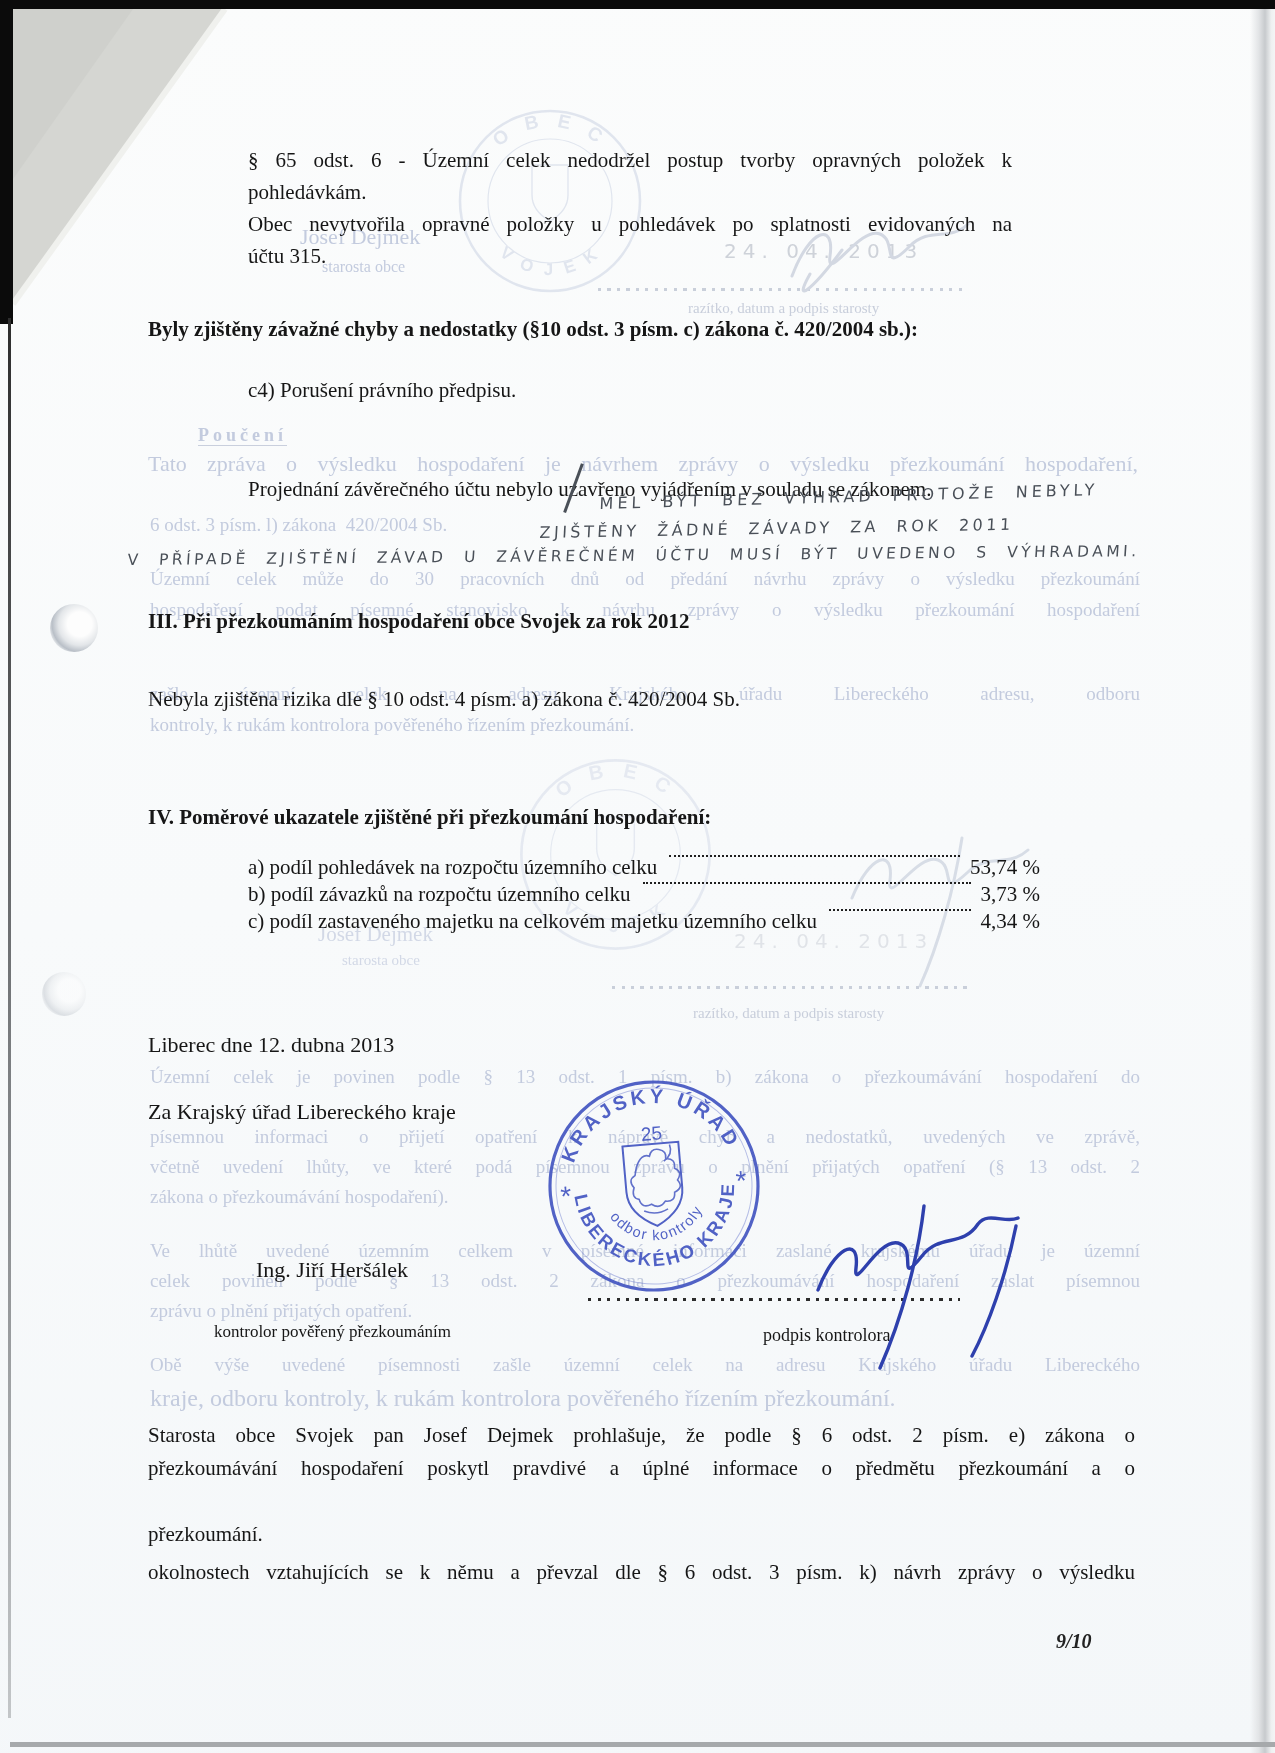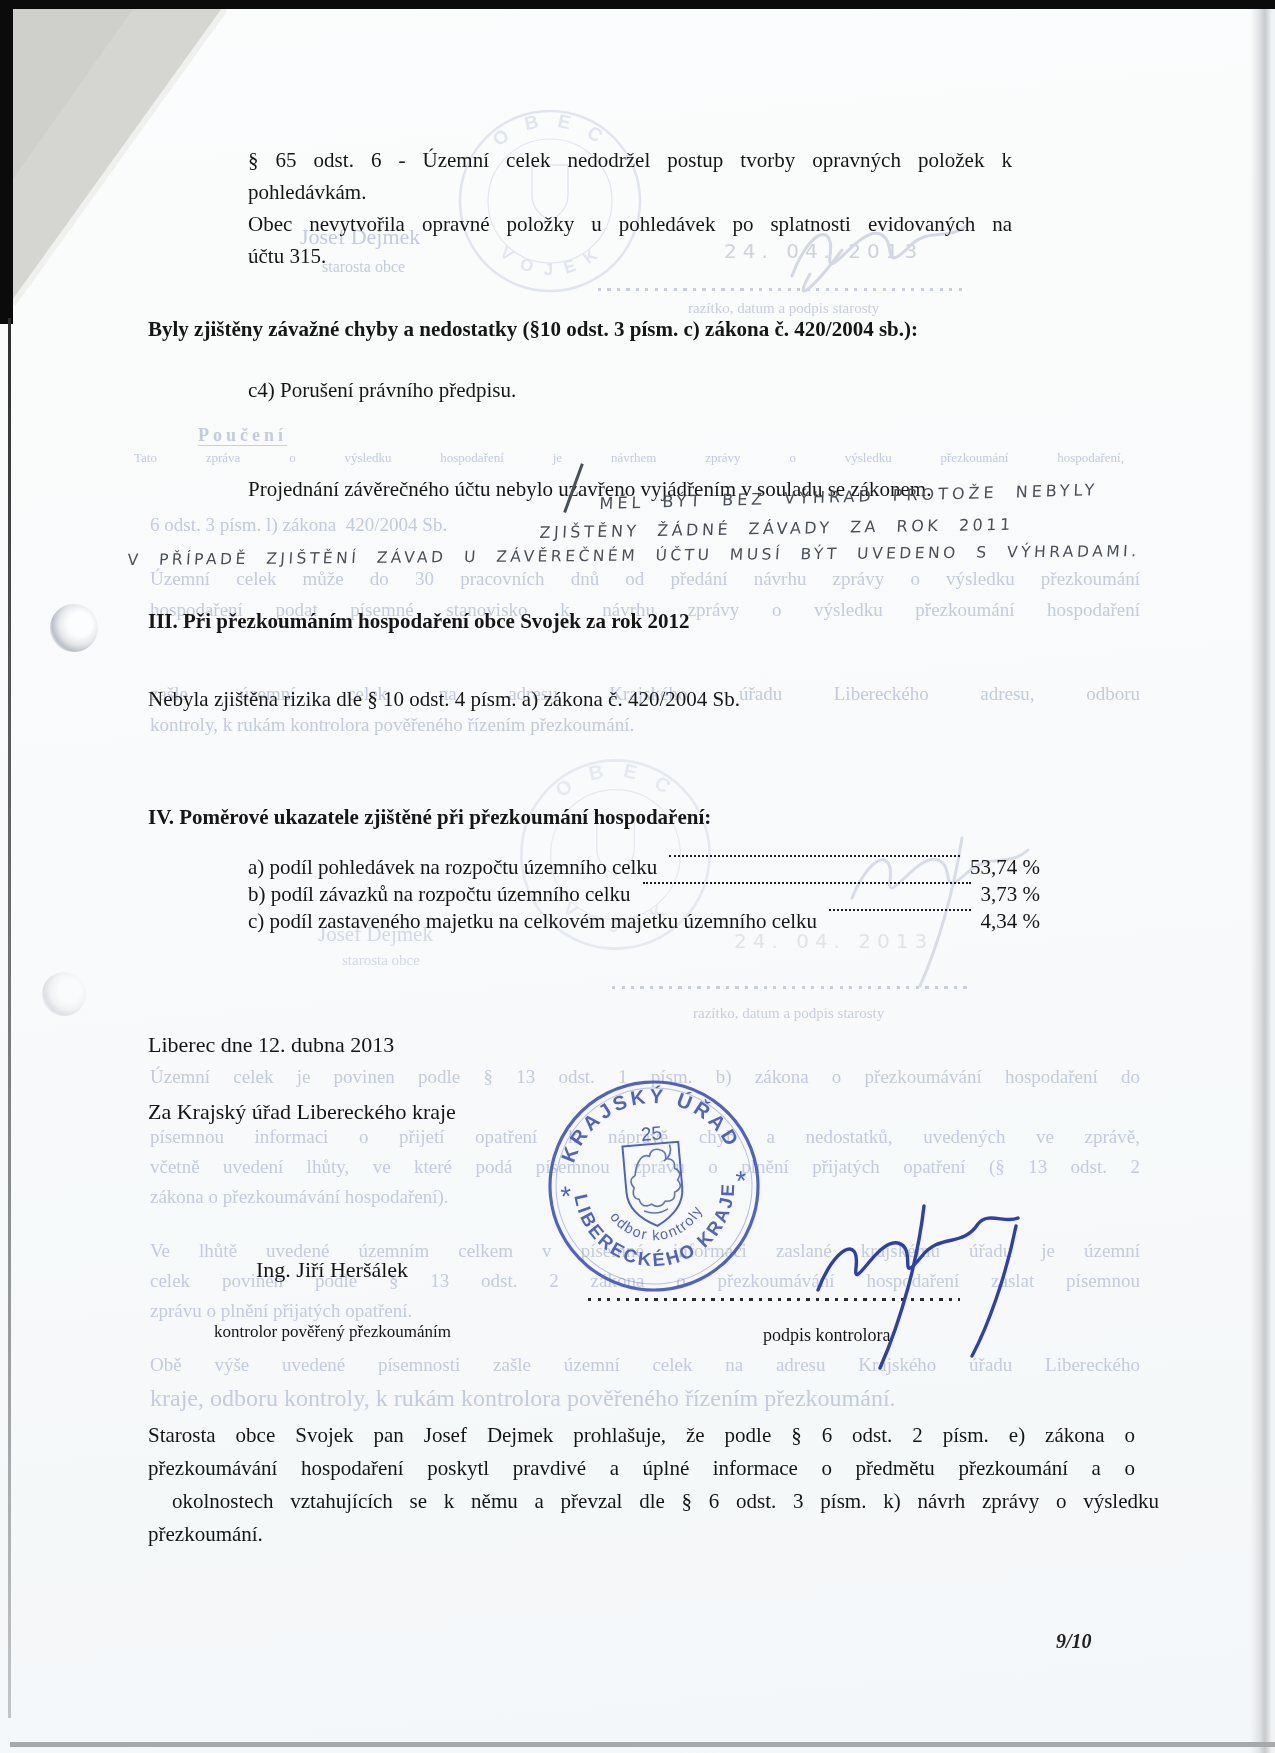--- a/index.html
+++ b/index.html
@@ -34,21 +34,21 @@
 
 <div class="page">
 
   <div class="t ghost" style="left:300px;top:222px;font-size:22px;">Josef Dejmek</div>
   <div class="t ghost" style="left:322px;top:256px;font-size:16px;">starosta obce</div>
   <div class="t gdate abs" style="left:680px;top:238px;z-index:10;">24. 04. 2013</div>
   <div class="gdotline" style="left:598px;top:288px;width:368px;"></div>
   <div class="t ghost gcap" style="left:688px;top:298px;">razítko, datum a podpis starosty</div>
 
   <div class="t ghost" style="left:150px;top:423px;font-size:18px;margin-left:48px;"><span class="pouceni">Poučení</span></div>
-  <div class="t ghost jl" style="left:134px;top:449px;width:990px;font-size:13px;">Tato zpráva o výsledku hospodaření je návrhem zprávy o výsledku přezkoumání hospodaření,</div>
+  <div class="t ghost jl" style="left:148px;top:449px;width:990px;font-size:22px;">Tato zpráva o výsledku hospodaření je návrhem zprávy o výsledku přezkoumání hospodaření,</div>
   <div class="t ghost" style="left:150px;top:512px;font-size:19px;">6 odst. 3 písm. l) zákona  420/2004 Sb.</div>
   <div class="t ghost jl" style="left:150px;top:566px;width:990px;font-size:19px;">Územní celek může do 30 pracovních dnů od předání návrhu zprávy o výsledku přezkoumání</div>
   <div class="t ghost jl" style="left:150px;top:597px;width:990px;font-size:19px;">hospodaření podat písemné stanovisko k návrhu zprávy o výsledku přezkoumání hospodaření</div>
   <div class="t ghost jl" style="left:150px;top:681px;width:990px;font-size:19px;">zašle územní celek na adresu Krajského úřadu Libereckého adresu, odboru</div>
   <div class="t ghost" style="left:150px;top:712px;font-size:19px;">kontroly, k rukám kontrolora pověřeného řízením přezkoumání.</div>
 
   <div class="t ghost" style="left:318px;top:920px;font-size:21px;opacity:.7;">Josef Dejmek</div>
   <div class="t ghost" style="left:342px;top:950px;font-size:15px;opacity:.7;">starosta obce</div>
   <div class="t gdate abs" style="left:690px;top:928px;opacity:.55;z-index:10;">24. 04. 2013</div>
   <div class="gdotline" style="left:612px;top:986px;width:355px;"></div>
@@ -188,21 +188,21 @@
       <path d="M12,92 C28,50 54,36 50,70 C47,95 72,40 92,45 C112,50 90,90 116,58 C134,35 156,50 172,26 C182,13 200,26 212,20"></path>
       <path d="M118,8 C112,60 96,120 74,170"></path>
       <path d="M210,28 C200,78 182,128 166,158"></path>
     </g>
   </svg>
   <div class="dotline" style="left:588px;top:1298px;width:372px;"></div>
   <div class="t" style="left:763px;top:1323px;font-size:18px;">podpis kontrolora</div>
 
   <div class="t jl" style="left:148px;top:1421px;width:987px;">Starosta obce Svojek pan Josef Dejmek  prohlašuje, že podle § 6 odst. 2 písm. e) zákona o</div>
   <div class="t jl" style="left:148px;top:1454px;width:987px;">přezkoumávání hospodaření poskytl pravdivé a úplné informace o předmětu přezkoumání a o</div>
-  <div class="t jl" style="left:148px;top:1487px;width:987px;margin-left:24px;">okolnostech vztahujících se k němu a převzal dle § 6 odst. 3 písm. k) návrh zprávy o výsledku</div>
+  <div class="t jl" style="left:148px;top:1558px;width:987px;">okolnostech vztahujících se k němu a převzal dle § 6 odst. 3 písm. k) návrh zprávy o výsledku</div>
   <div class="t" style="left:148px;top:1520px;text-align:center;">přezkoumání.</div>
 
   <div class="t b" style="left:1056px;top:1628px;font-size:20px;font-style:italic;color:#222;">9/10</div>
 
   <div class="abs" style="left:0;top:0;width:1275px;height:9px;background:#0b0b0b;z-index:50;"></div>
   <div class="abs" style="left:0;top:9px;width:13px;height:315px;background:#0b0b0b;z-index:50;"></div>
   <div class="abs" style="left:8px;top:318px;width:3px;height:1400px;background:linear-gradient(#2e2e2e,#7e8184 55%,#c3c6c8);z-index:50;"></div>
   <svg class="abs" style="left:13px;top:9px;z-index:49;" width="220" height="300" viewBox="0 0 220 300">
     <polygon points="0,0 212,0 0,295" fill="#d5d6d2"></polygon>
     <polygon points="0,0 120,0 0,170" fill="#cfd0cc"></polygon>

